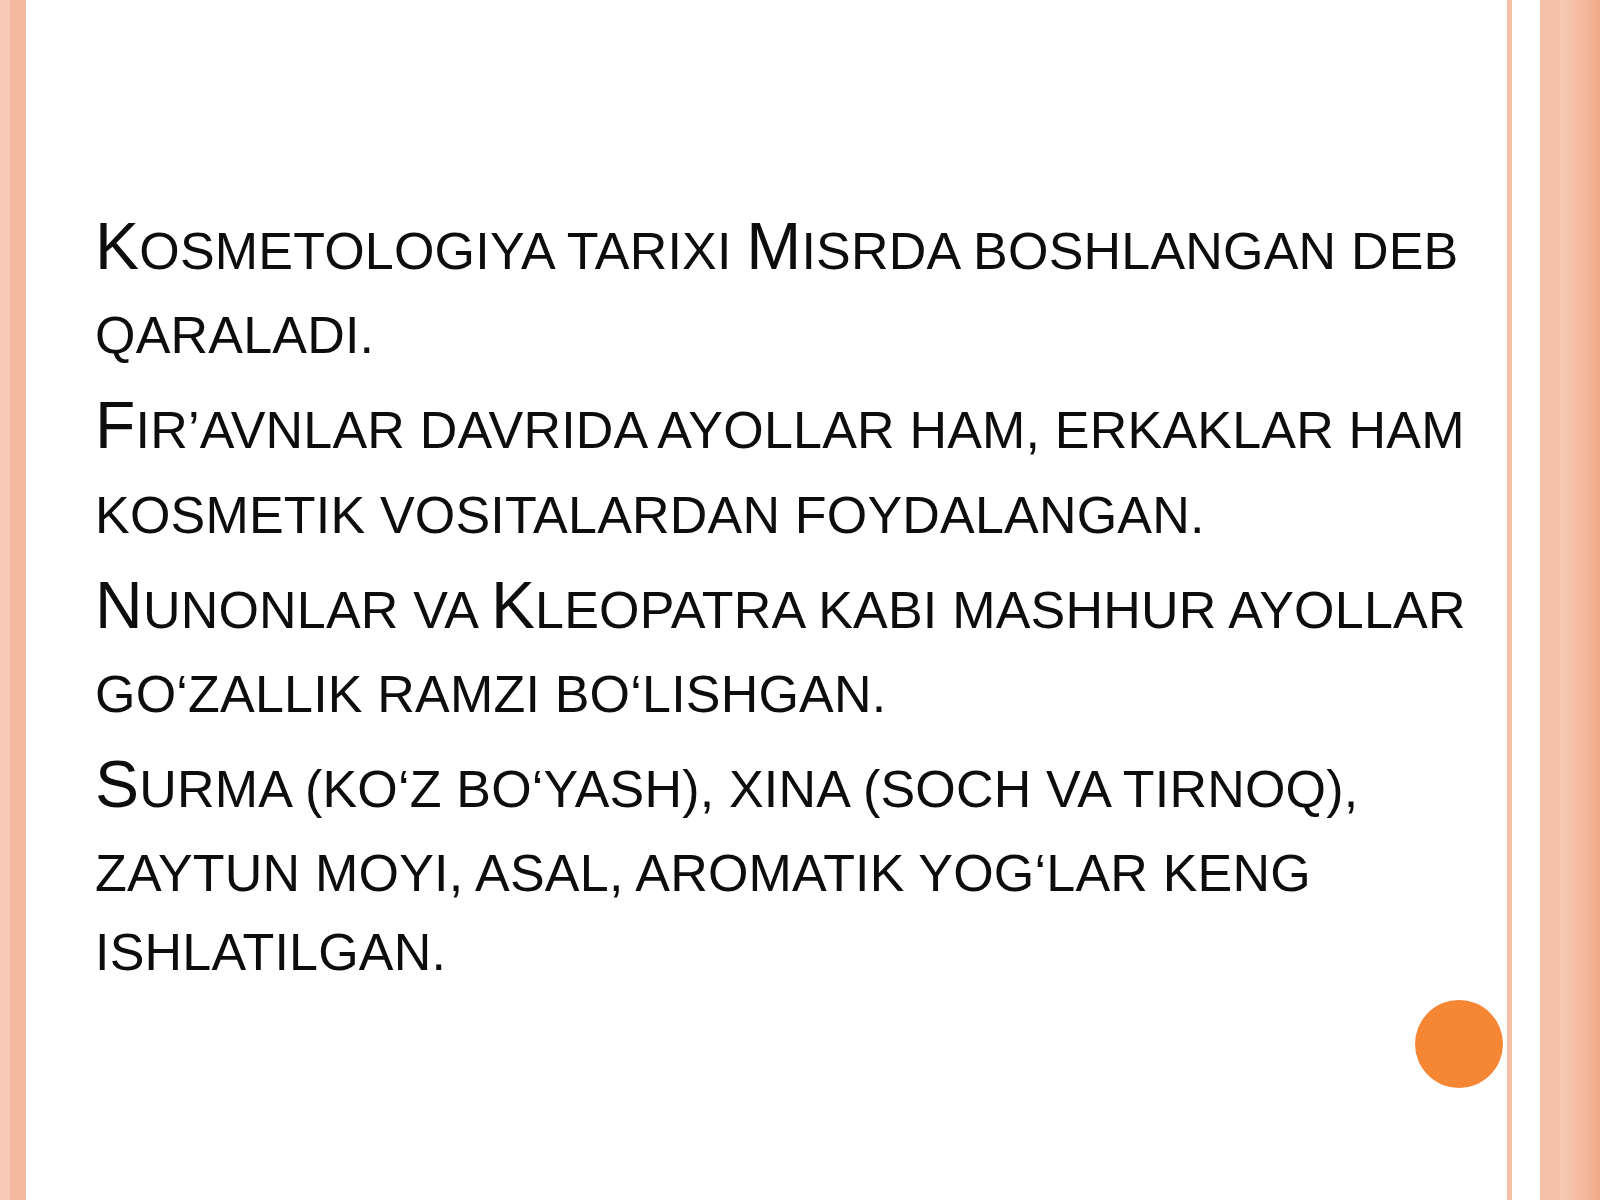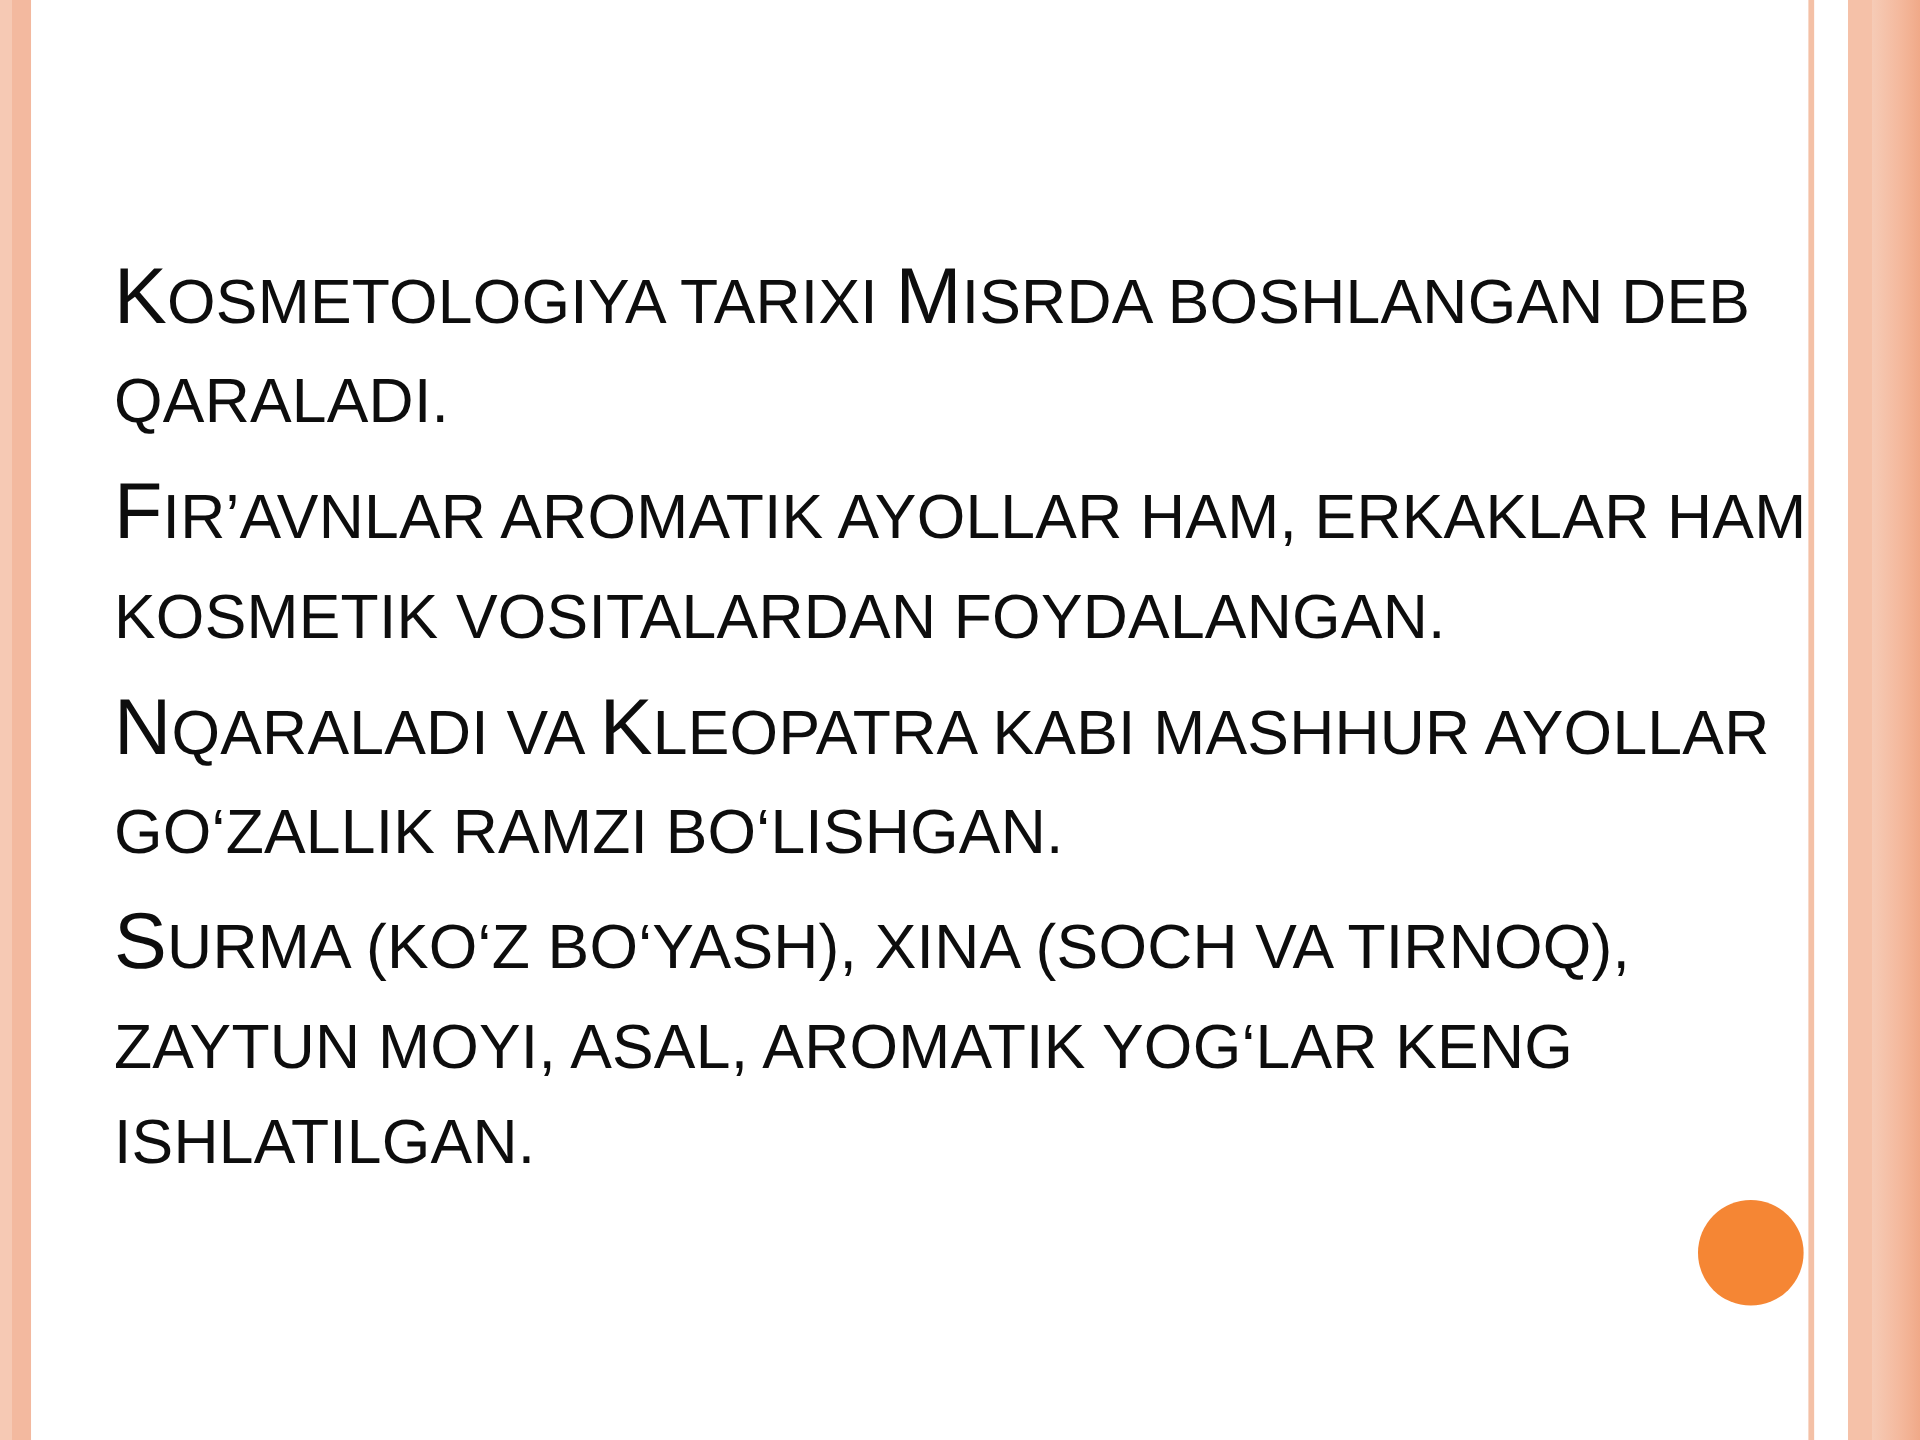--- a/index.html
+++ b/index.html
@@ -130,21 +130,21 @@
   <div class="band-right-gap"></div>
   <div class="band-right-inner"></div>
   <div class="band-right-outer"></div>
 
   <div class="accent-circle"></div>
 
   <div class="content">
 
     <p class="para"><span class="cap">K</span><span>OSMETOLOGIYA TARIXI </span><span class="cap">M</span><span>ISRDA BOSHLANGAN DEB QARALADI.</span></p>
 
-    <p class="para"><span class="cap">F</span><span>IR’AVNLAR AROMATIK AYOLLAR HAM, ERKAKLAR HAM KOSMETIK VOSITALARDAN FOYDALANGAN.</span></p>
+    <p class="para"><span class="cap">F</span><span>IR’AVNLAR DAVRIDA AYOLLAR HAM, ERKAKLAR HAM KOSMETIK VOSITALARDAN FOYDALANGAN.</span></p>
 
-    <p class="para"><span class="cap">N</span><span>QARALADI VA </span><span class="cap">K</span><span>LEOPATRA KABI MASHHUR AYOLLAR GO‘ZALLIK RAMZI BO‘LISHGAN.</span></p>
+    <p class="para"><span class="cap">N</span><span>UNONLAR VA </span><span class="cap">K</span><span>LEOPATRA KABI MASHHUR AYOLLAR GO‘ZALLIK RAMZI BO‘LISHGAN.</span></p>
 
     <p class="para"><span class="cap">S</span><span>URMA (KO‘Z BO‘YASH), XINA (SOCH VA TIRNOQ), ZAYTUN MOYI, ASAL, AROMATIK YOG‘LAR KENG ISHLATILGAN.</span></p>
 
 
   </div>
 </div>
 
 </body></html>

